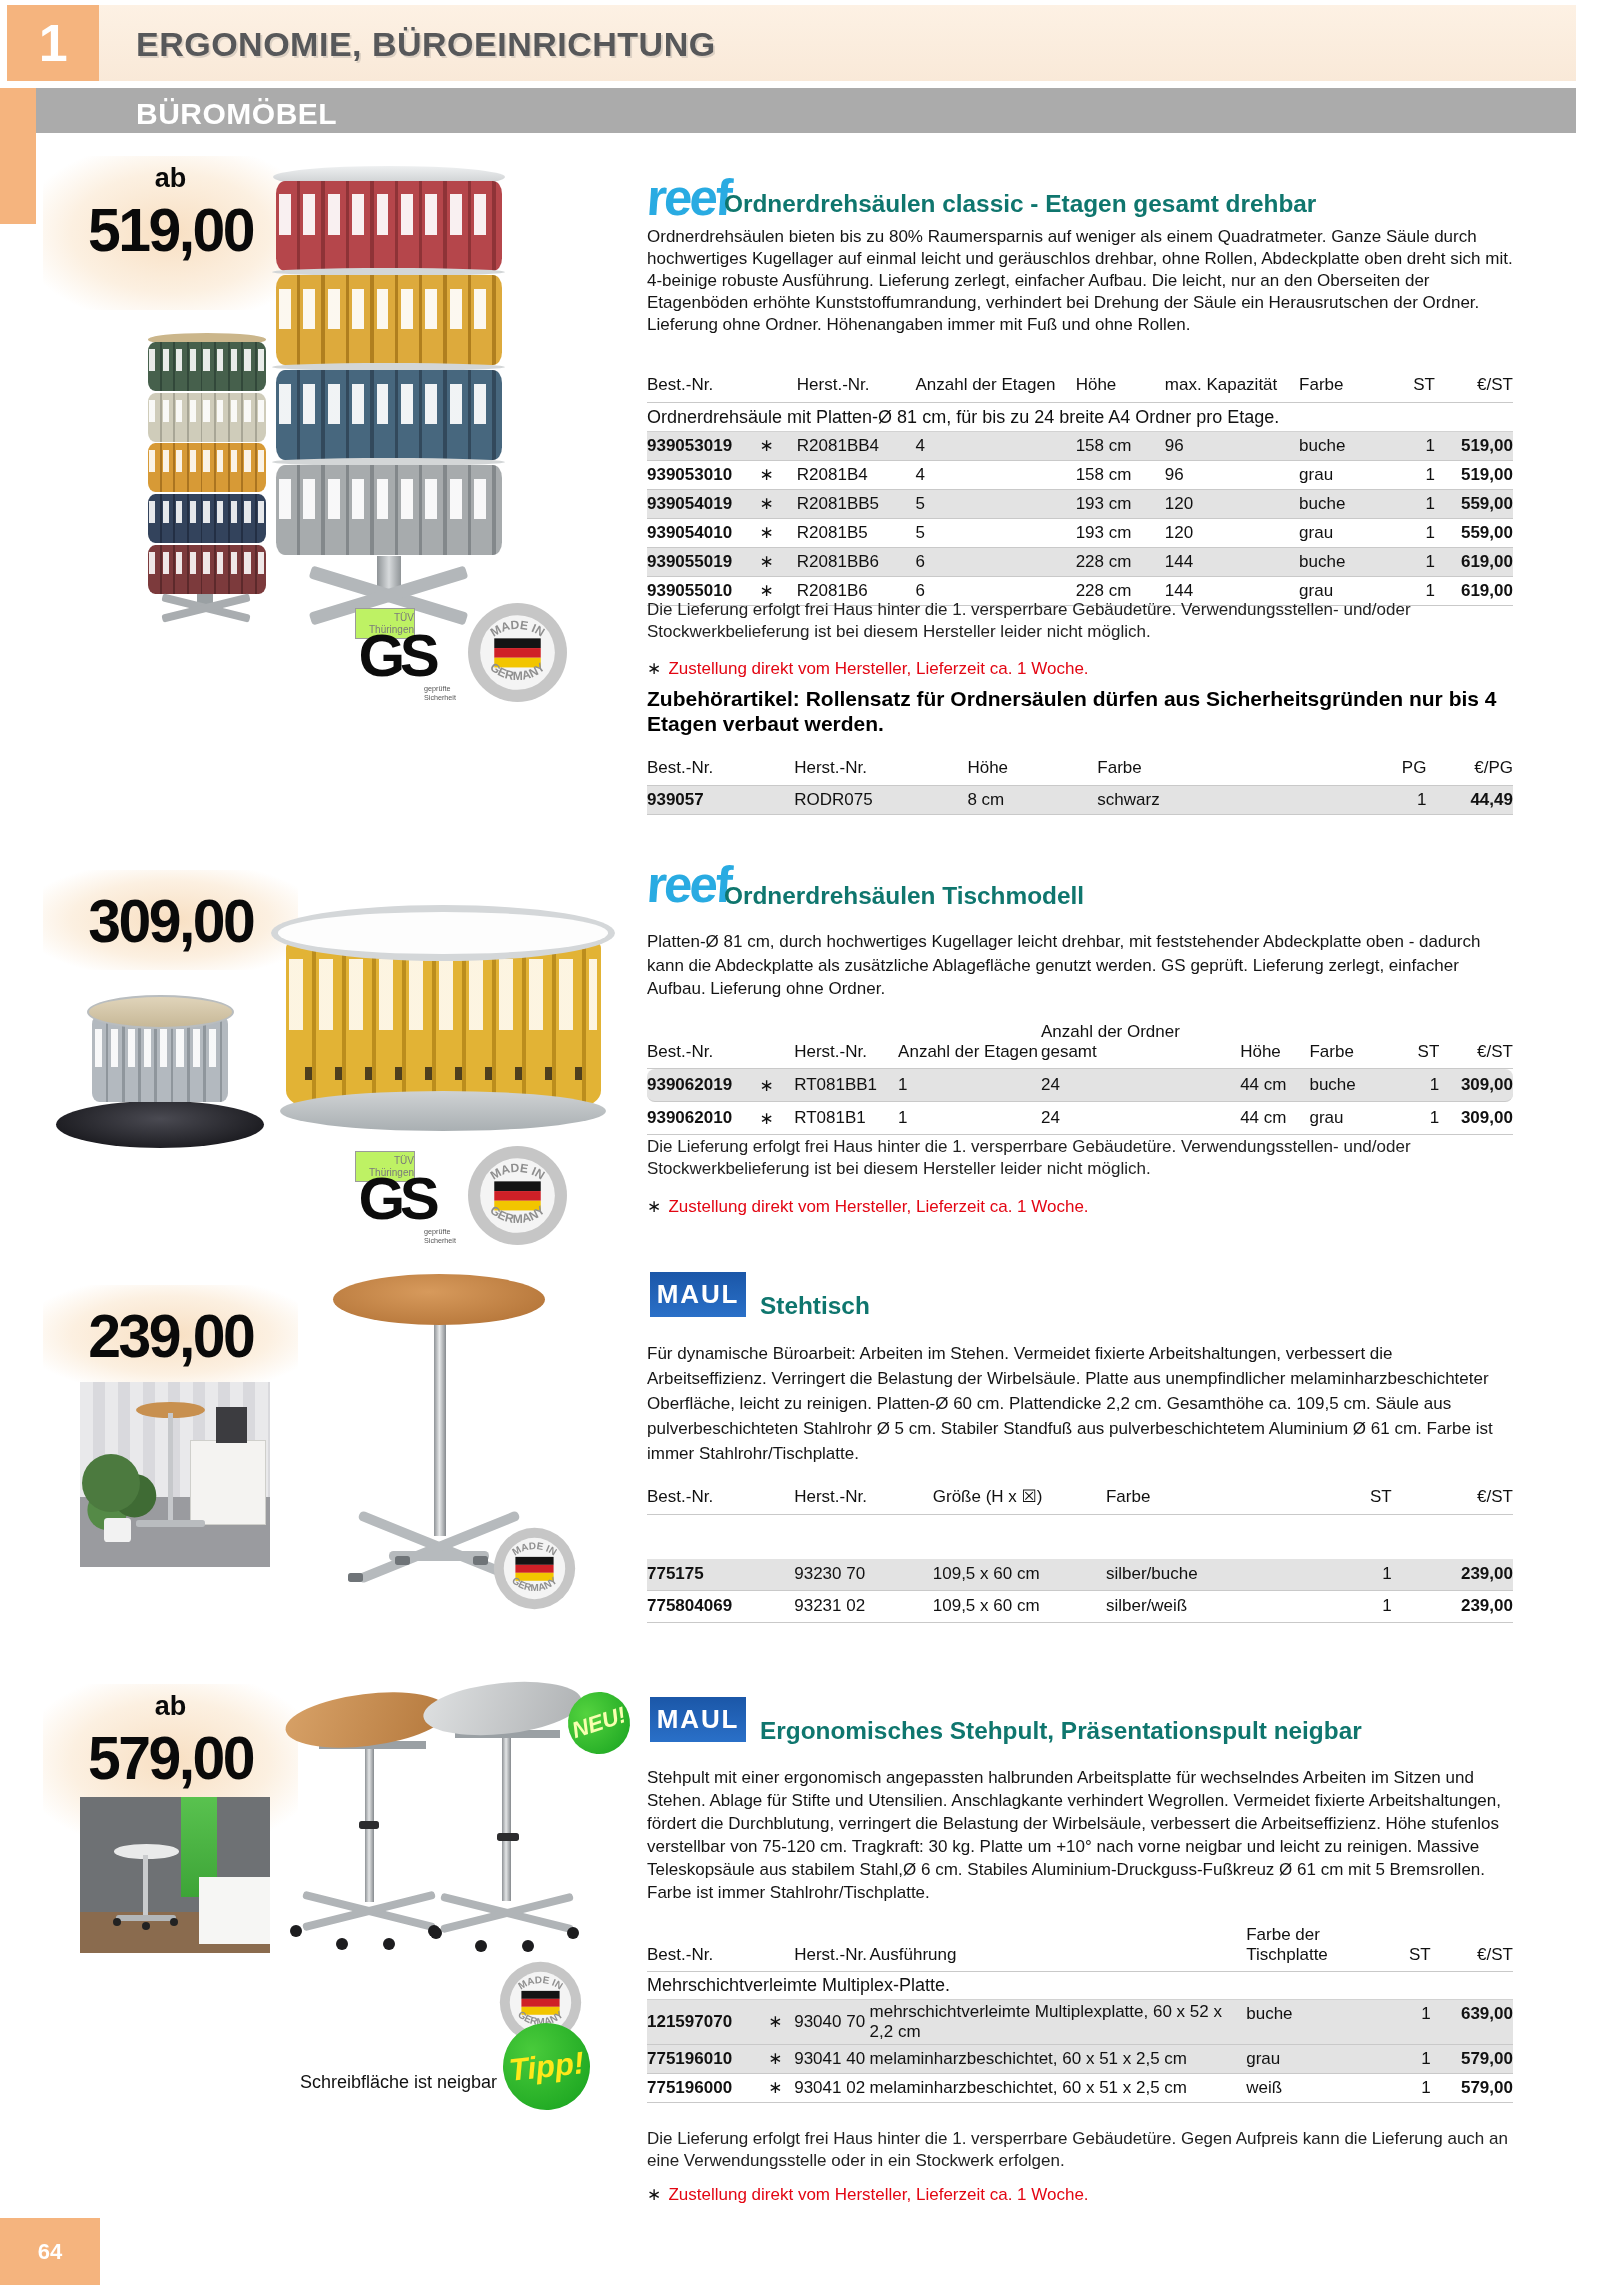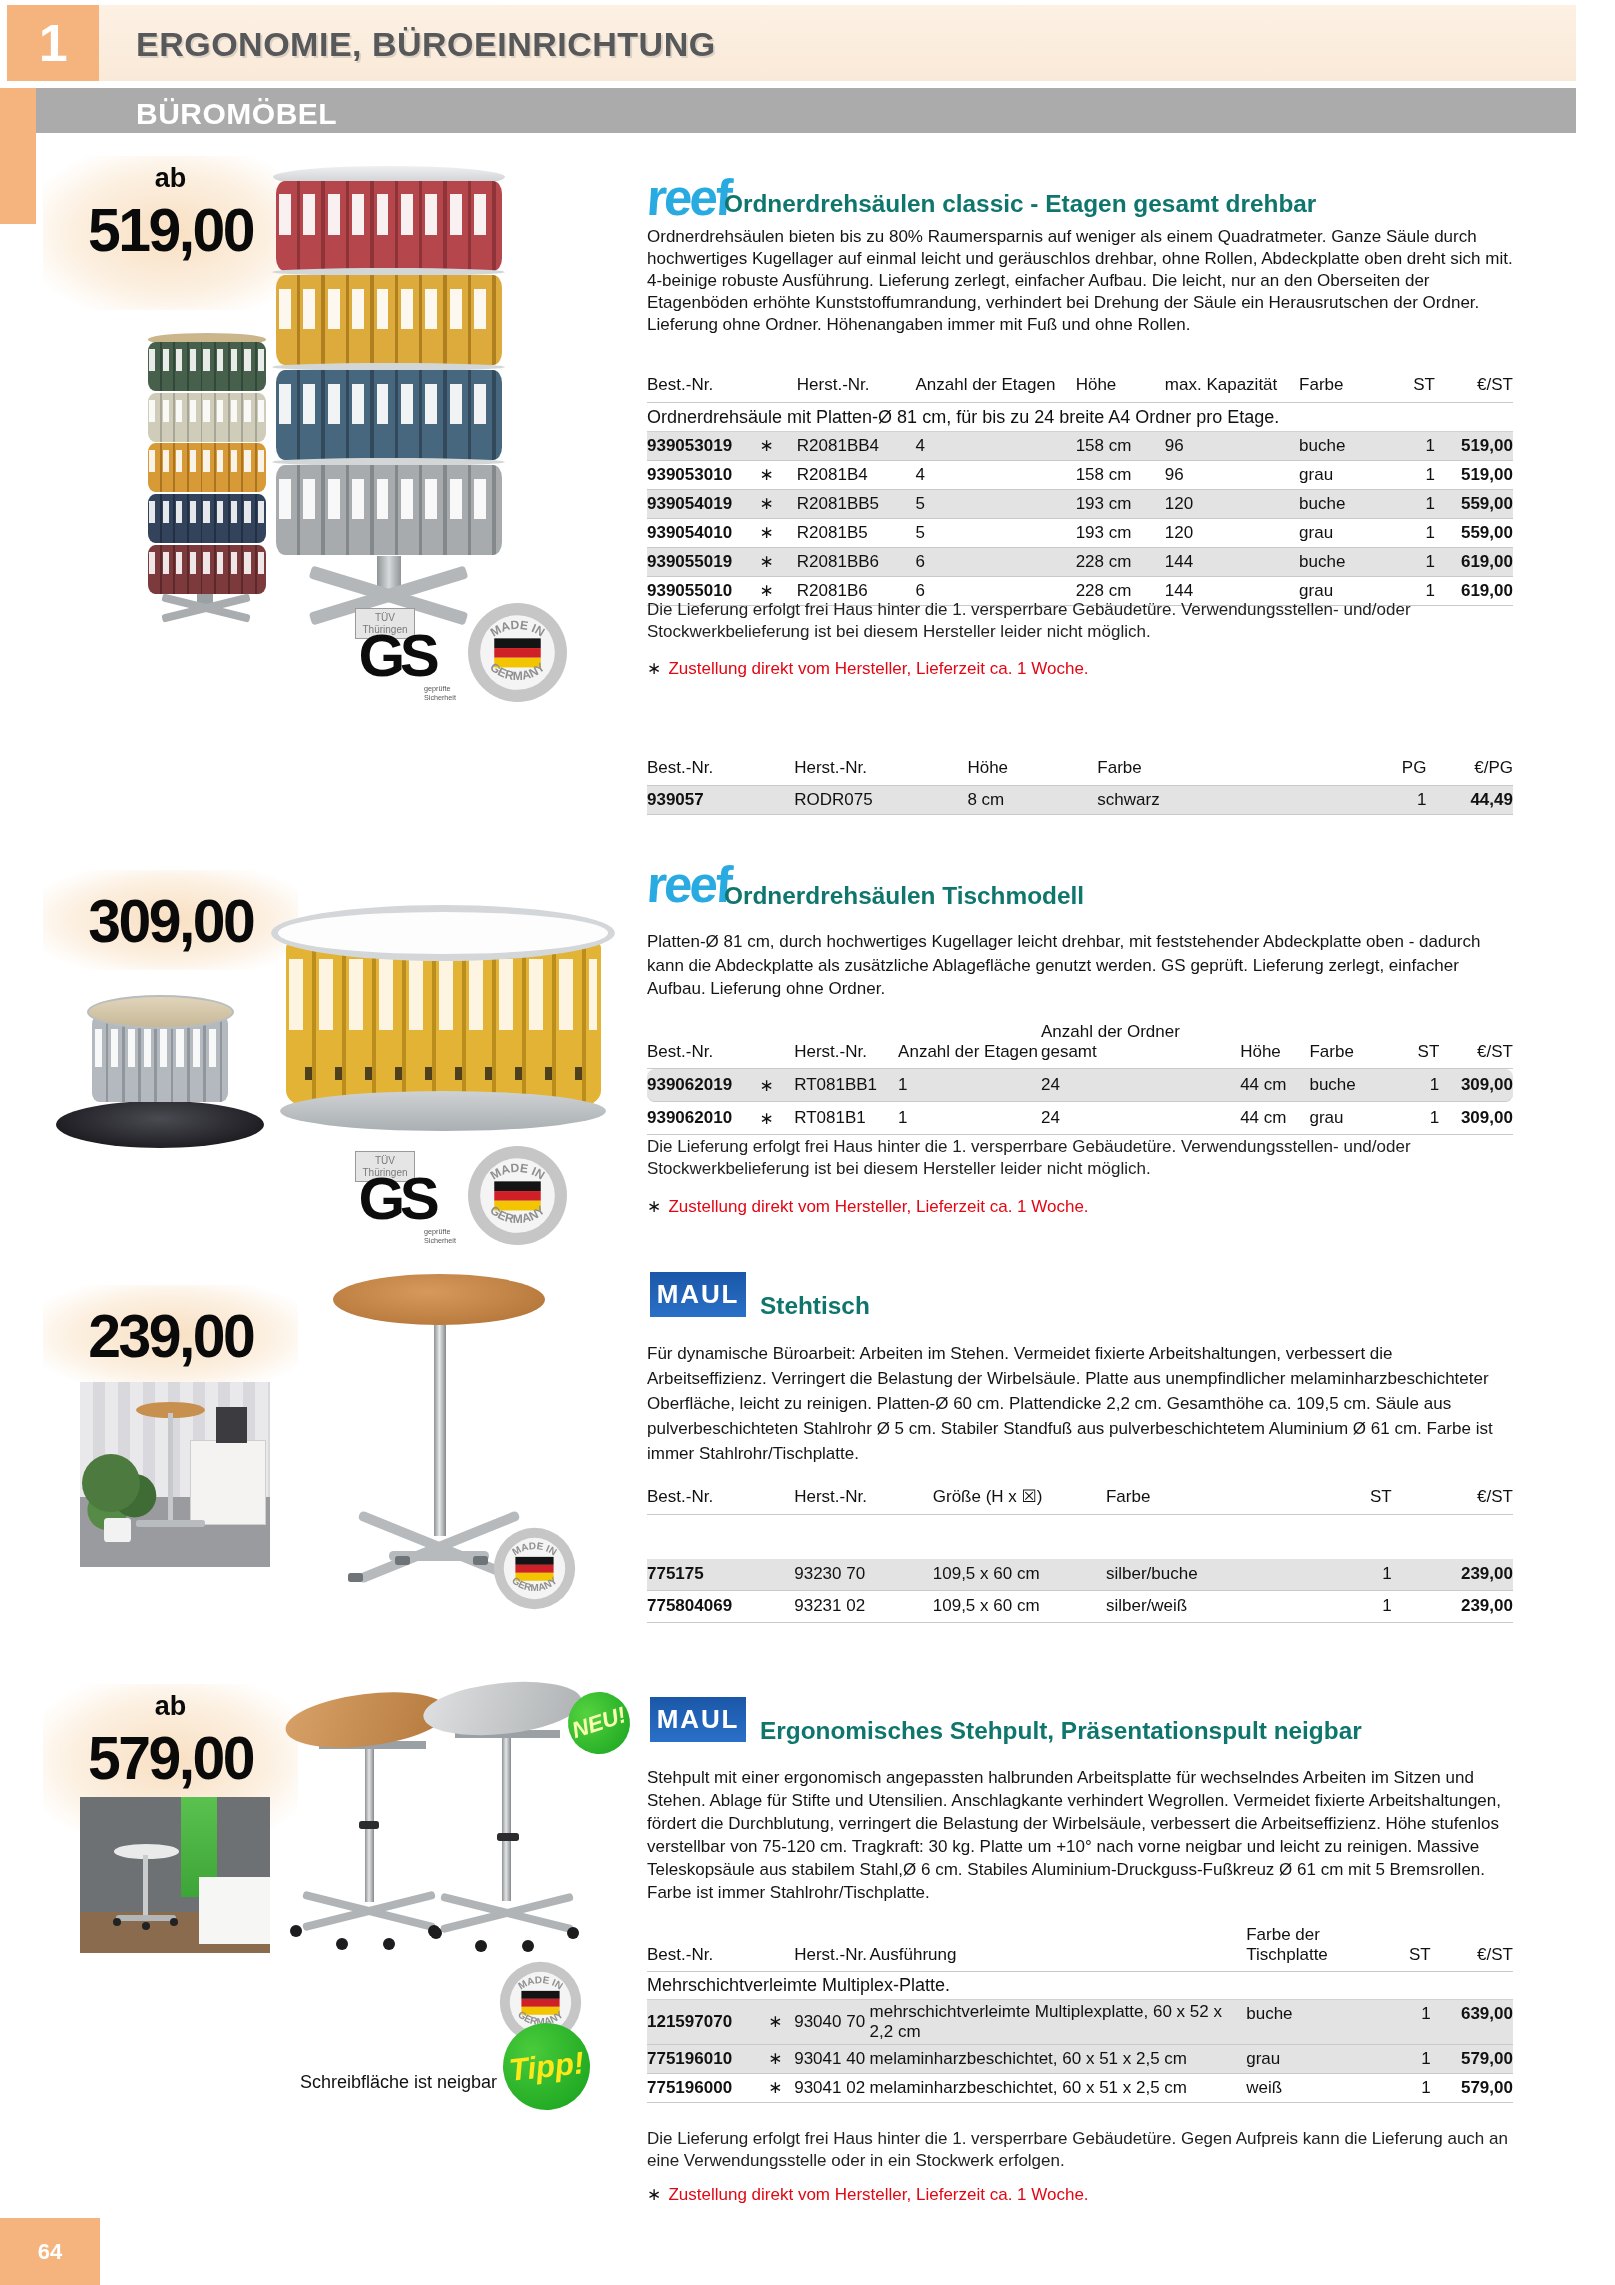--- a/index.html
+++ b/index.html
@@ -67,22 +67,22 @@
       transform:rotate(-18deg);display:flex;align-items:center;justify-content:center;
       font-size:22.6px;font-weight:900;font-style:italic;color:#f8ffb0;}
   .tipp{left:503px;top:2023px;width:87px;height:87px;border-radius:50%;
       background:radial-gradient(circle at 35% 30%,#49cb3b,#15a01d);
       transform:rotate(-6deg);display:flex;align-items:center;justify-content:center;
       font-size:31px;font-weight:900;font-style:italic;color:#ffe81a;}
   .caption{left:271px;top:2072px;width:226px;text-align:right;font-size:18px;color:#111;}
   .mig{width:101px;height:101px;}
   .mig.small{width:83px;height:83px;}
   .gs{width:109px;height:94px;}
-  .gs-tuv{position:absolute;left:0;top:0;width:60px;height:31px;border:1.8px solid #9a9a9a;background:#e5e5e5;
-      font-size:10px;color:#7a7a7a;text-align:center;line-height:1.2;padding-top:2.7px;box-sizing:border-box;}
+  .gs-tuv{position:absolute;left:0;top:0;width:60px;height:31px;border:1.8px solid #9a9a9a;background:#bef264;
+      font-size:10px;color:#7a7a7a;text-align:right;line-height:1.2;padding-top:2.7px;box-sizing:border-box;}
   .gs-mark{position:absolute;left:3.6px;top:12.7px;font-size:60px;font-weight:900;letter-spacing:-5.4px;color:#0c0c0c;}
   .gs-sub{position:absolute;right:0;bottom:0;width:40px;font-size:7.2px;line-height:1.15;color:#555;}
 
   
   .photoA{left:271px;top:166px;width:235px;height:463px;}
   .pa-top{position:absolute;left:1.8px;top:0;width:232px;height:22px;border-radius:50%;
       background:linear-gradient(#eef0f1,#c5c8ca);}
   .tier{position:absolute;left:4.5px;width:226px;height:90px;border-radius:9px/12.7px;overflow:hidden;}
   .tier::after{content:"";position:absolute;left:3.6px;right:3.6px;top:15%;height:45%;
       background:repeating-linear-gradient(90deg,rgba(255,255,255,.92) 0 11.8px,rgba(255,255,255,0) 11.8px 24.4px);}
@@ -341,20 +341,21 @@
       <span class="c">grau</span>
       <span class="c r">1</span>
       <span class="c r b">619,00</span>
     </div>
   </div>
 
   <div class="abs note" style="left:647px;top:599px;">Die Lieferung erfolgt frei Haus hinter die 1. versperrbare Gebäudetüre. Verwendungsstellen- und/oder Stockwerkbelieferung ist bei diesem Hersteller leider nicht möglich.</div>
   <div class="abs rednote" style="left:647px;top:658px;">
     <span class="star">∗</span><span>Zustellung direkt vom Hersteller, Lieferzeit ca. 1 Woche.</span>
   </div>
+  <div class="abs subhead" style="left:647px;top:686px;">Zubehörartikel: Rollensatz für Ordnersäulen dürfen aus Sicherheitsgründen nur bis 4 Etagen verbaut werden.</div>
 
   <div class="abs tbl" style="left:647px;top:747px;">
     <div class="thead g2">
       <span class="c">Best.-Nr.</span>
       <span class="c">Herst.-Nr.</span>
       <span class="c">Höhe</span>
       <span class="c">Farbe</span>
       <span class="c r">PG</span>
       <span class="c r">€/PG</span>
     </div>

